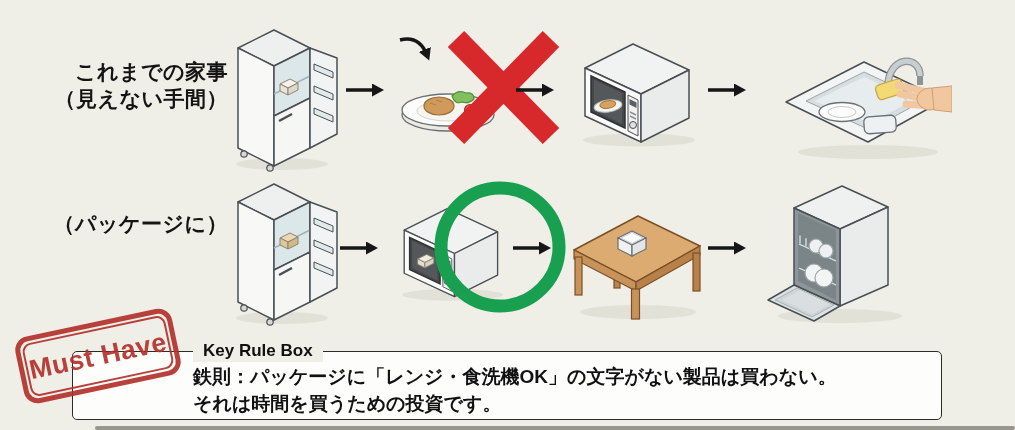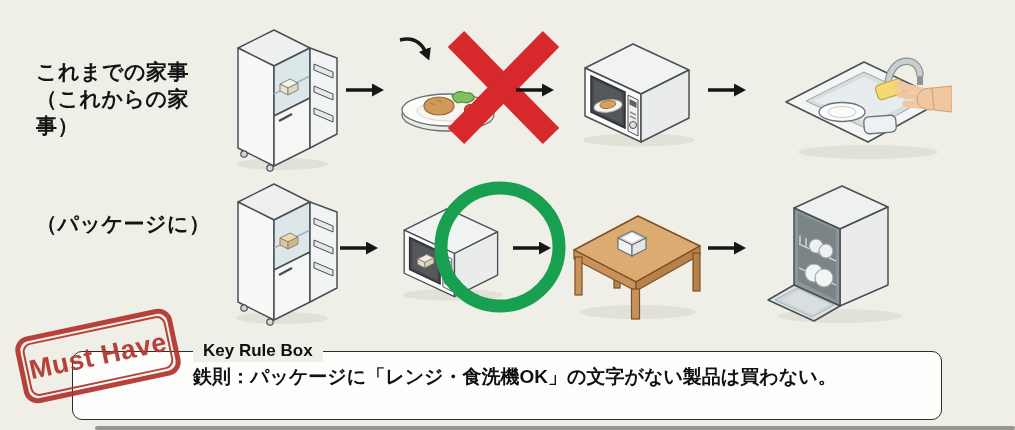--- a/index.html
+++ b/index.html
@@ -2,59 +2,59 @@
 <html><head>
 <meta charset="utf-8">
 <style>
   html,body{margin:0;padding:0;background:#e6e5de;}
   .canvas{
     position:relative;width:1015px;height:430px;background:#efeee7;overflow:hidden;
     font-family:"Liberation Sans","DejaVu Sans",sans-serif;
   }
   .abs{position:absolute;}
   .row-label{
-    width:192px;text-align:left;font-weight:bold;font-size:21px;line-height:27px;
+    width:192px;text-align:right;font-weight:bold;font-size:21px;line-height:27px;
     color:#141414;letter-spacing:.5px;
   }
   .mark{z-index:4;}
   .flow-arrow{z-index:6;}
   .stamp{
     left:18px;top:322px;width:150px;height:58px;transform:rotate(-12deg);
     border:5px solid #b3322c;border-radius:14px;z-index:30;opacity:.92;background:transparent;
   }
   .stamp-inner{
     position:absolute;inset:2px;border:2px solid #b3322c;border-radius:9px;
     display:flex;align-items:center;justify-content:center;
   }
   .stamp-text{
     font-weight:800;font-size:27px;color:#b3322c;letter-spacing:.5px;white-space:nowrap;
   }
   .rule-box{
     left:72px;top:351px;width:870px;height:69px;background:#fdfdfc;
-    border:1.5px solid #2b2b2b;border-radius:10px;box-sizing:border-box;z-index:10;
+    border:1.5px solid #2b2b2b;border-radius:5px;box-sizing:border-box;z-index:10;
   }
   .rule-legend{
     position:absolute;left:120px;top:-12px;height:22px;line-height:22px;
     background:#efeee7;padding:0 10px;font-weight:bold;font-size:17px;color:#111;
   }
   .rule-text{
     padding:11px 16px 0 120px;font-weight:bold;font-size:19px;line-height:27px;color:#111;
   }
   .bottom-strip{
     left:95px;top:426px;width:920px;height:4px;background:#8d8c85;border-radius:2px;opacity:.9;
   }
 </style>
 </head>
 <body>
 
 <div class="canvas">
 
   <div class="abs row-label" style="left:36px;top:58px">
     <div>これまでの家事</div>
-    <div>（これからの家事）</div>
+    <div>（見えない手間）</div>
   </div>
 
   <svg class="abs" style="left:224px;top:22px" width="116" height="150" viewBox="0 0 116 150">
     <ellipse cx="58" cy="142" rx="46" ry="6" fill="#e2e1d8"></ellipse>
     <polygon points="14,26 50,8 86,26 50,44" fill="#eef0f0" stroke="#4a4f55" stroke-width="1.5" stroke-linejoin="round"></polygon>
     <polygon points="14,26 50,44 50,144 14,126" fill="#f8f8f6" stroke="#4a4f55" stroke-width="1.5" stroke-linejoin="round"></polygon>
     <polygon points="50,44 86,26 86,76 50,94" fill="#dce7ea" stroke="#4a4f55" stroke-width="1.5" stroke-linejoin="round"></polygon>
     <line x1="50" y1="72" x2="86" y2="54" stroke="#9fb4ba" stroke-width="1.5"></line>
     <g stroke="#8a8374" stroke-width="1">
       <polygon points="56,62 66,57 74,61 64,66" fill="#f4f1e9"></polygon>
@@ -287,18 +287,19 @@
   <div class="abs stamp">
     <div class="stamp-inner">
       <span class="stamp-text">Must Have</span>
     </div>
   </div>
 
   <div class="abs rule-box">
     <div class="rule-legend">Key Rule Box</div>
     <div class="rule-text">
       <div>鉄則：パッケージに「レンジ・食洗機OK」の文字がない製品は買わない。</div>
+      <div>それは時間を買うための投資です。</div>
     </div>
   </div>
 
   <div class="abs bottom-strip"></div>
 
 </div>
 
 </body></html>

